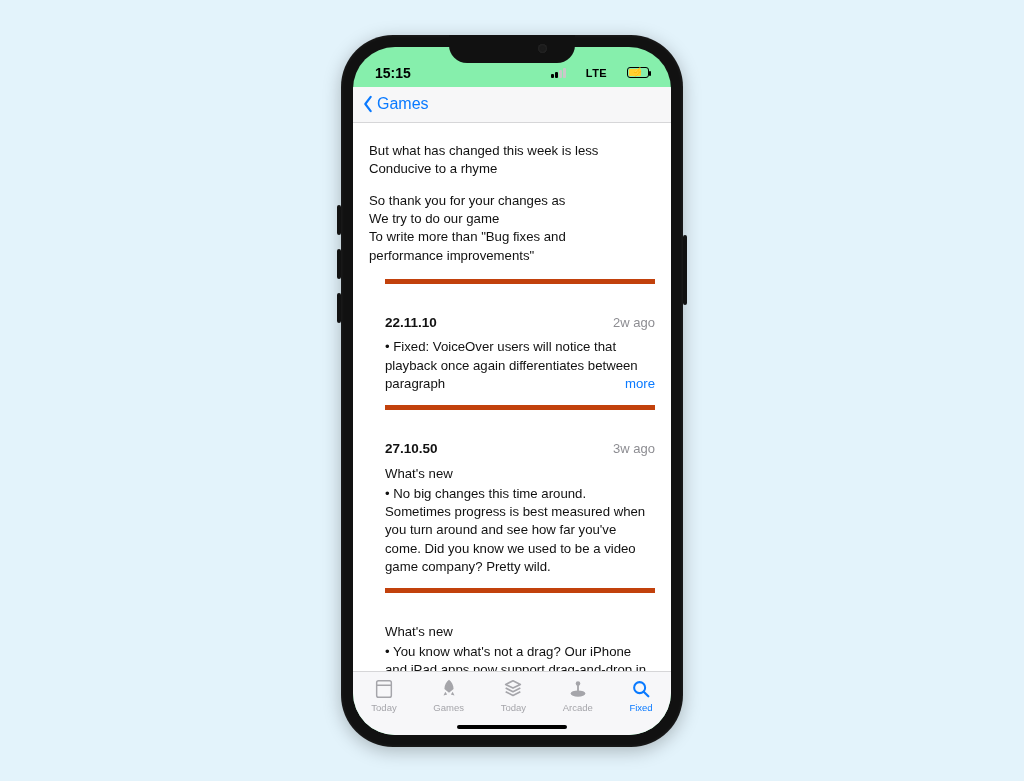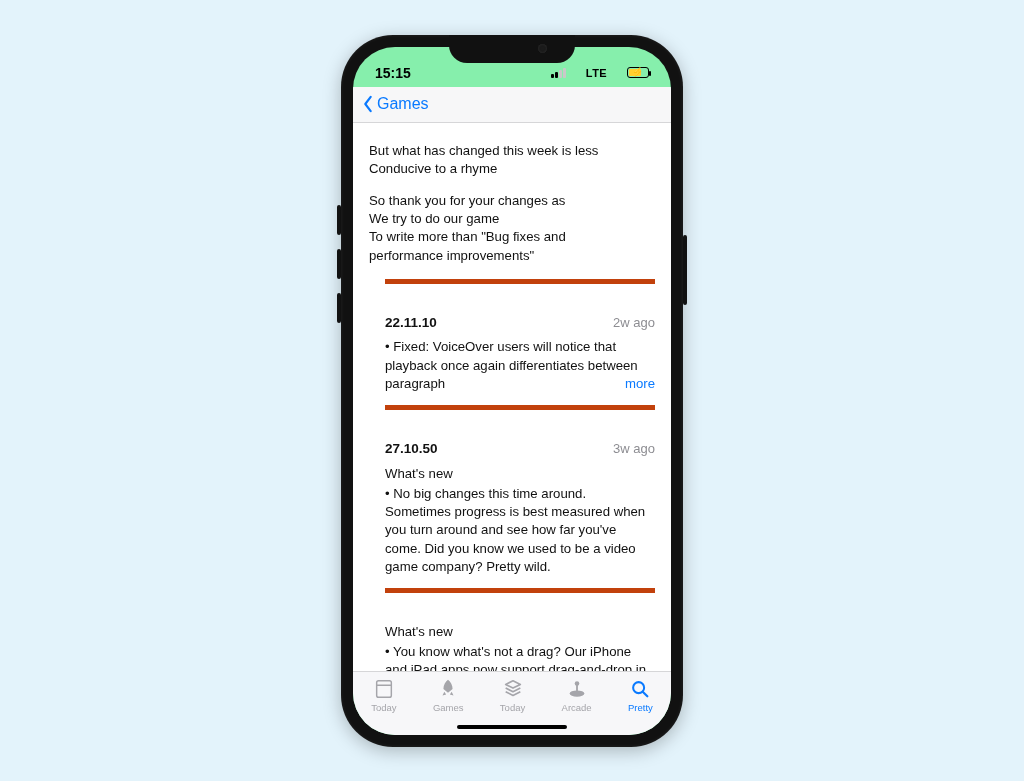--- a/index.html
+++ b/index.html
@@ -258,19 +258,19 @@
           <rect x="11" y="7" width="2" height="8" fill="currentColor"></rect>
           <circle cx="12" cy="6" r="2.5" fill="currentColor"></circle>
         </svg>
         <span>Arcade</span>
       </div>
       <div class="tab active">
         <svg viewBox="0 0 24 24">
           <circle cx="10.5" cy="10.5" r="6" fill="none" stroke="currentColor" stroke-width="2.2"></circle>
           <line x1="15.2" y1="15.2" x2="20" y2="20" stroke="currentColor" stroke-width="2.4" stroke-linecap="round"></line>
         </svg>
-        <span>Pretty</span>
+        <span>Fixed</span>
       </div>
       <div class="home-indicator"></div>
     </div>
 
   </div>
 </div>
 
 </body></html>

